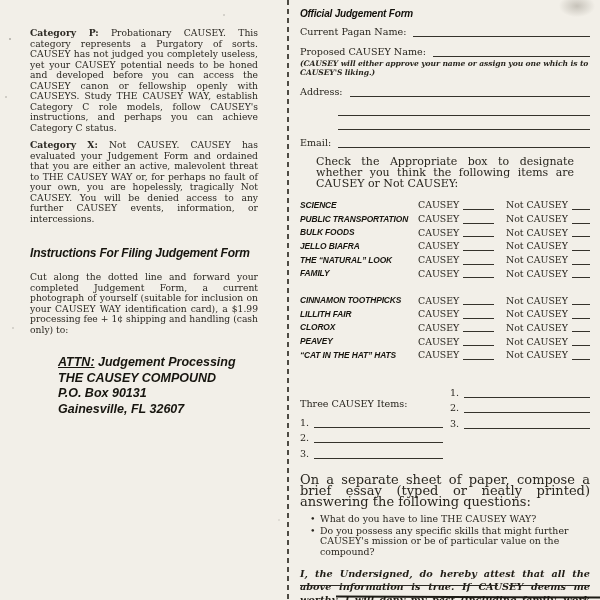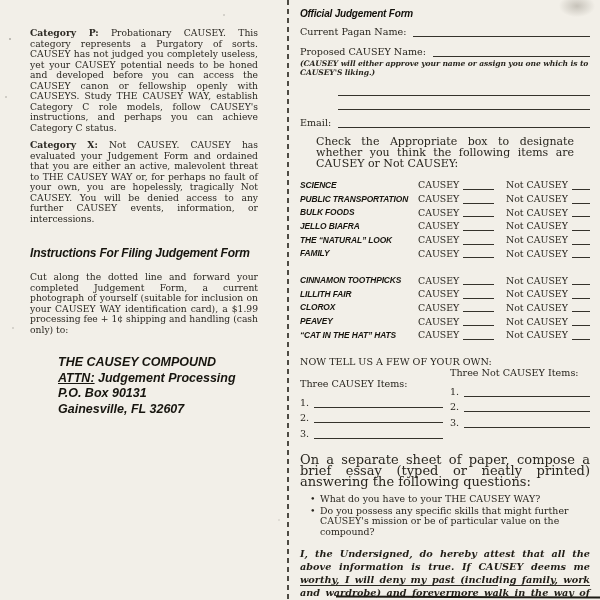--- a/index.html
+++ b/index.html
@@ -107,41 +107,45 @@
   <div class="divider"></div>
 
   <div class="col-left">
     <p class="body"><span class="cat-label">Category P:</span> <span>Probationary CAUSEY.  This category represents a Purgatory of sorts.  CAUSEY has not judged you completely useless, yet your CAUSEY potential needs to be honed and developed before you can access the CAUSEY canon or fellowship openly with CAUSEYS.  Study THE CAUSEY WAY, establish Category C role models, follow CAUSEY's instructions, and perhaps you can achieve Category C status.</span></p>
     <p class="body"><span class="cat-label">Category X:</span> <span>Not CAUSEY.  CAUSEY has evaluated your Judgement Form and ordained that you are either an active, malevolent threat to THE CAUSEY WAY or, for perhaps no fault of your own, you are hopelessly, tragically Not CAUSEY.  You will be denied access to any further CAUSEY events, information, or intercessions.</span></p>
 
     <h2 class="instr">Instructions For Filing Judgement Form</h2>
     <p class="body">Cut along the dotted line and forward your completed Judgement Form, a current photograph of yourself (suitable for inclusion on your CAUSEY WAY identification card), a $1.99 processing fee + 1¢ shipping and handling (cash only) to:</p>
 
     <div class="addr">
+      <div><span class="u">ATTN:</span><span> Judgement Processing</span></div>
       <div>THE CAUSEY COMPOUND</div>
-      <div><span class="u">ATTN:</span><span> Judgement Processing</span></div>
       <div>P.O. Box 90131</div>
       <div>Gainesville, FL 32607</div>
     </div>
   </div>
 
   <div class="col-right">
     <h1 class="title">Official Judgement Form</h1>
 
     <div class="field">
       <span class="lbl">Current Pagan Name:</span>
       <span class="blank"></span>
     </div>
 
     <div class="field">
       <span class="lbl">Proposed CAUSEY Name:</span>
       <span class="blank"></span>
     </div>
     <div class="note">(CAUSEY will either approve your name or assign you one which is to CAUSEY'S liking.)</div>
 
+    <div class="field">
+      <span class="lbl">Address:</span>
+      <span class="blank"></span>
+    </div>
     <div class="field cont">
       <span class="blank"></span>
     </div>
     <div class="field cont">
       <span class="blank"></span>
     </div>
 
     <div class="field email">
       <span class="lbl">Email:</span>
       <span class="blank"></span>
@@ -268,23 +272,21 @@
           <span class="opt-text">CAUSEY</span>
           <span class="blank"></span>
         </span>
       <span class="chk-opt">
           <span class="opt-text">Not CAUSEY</span>
           <span class="blank"></span>
         </span>
     </div>
 
     <div class="own">
-      <div class="own-head">NOW TELL US A FEW OF YOUR OWN:</div>
       <div class="own-col-r">
-        <div class="own-col-label">Three Not CAUSEY Items:</div>
         <div class="num-line">
             <span class="num">1.</span>
             <span class="blank"></span>
           </div>
         <div class="num-line">
             <span class="num">2.</span>
             <span class="blank"></span>
           </div>
         <div class="num-line">
             <span class="num">3.</span>
@@ -303,21 +305,21 @@
           </div>
         <div class="num-line">
             <span class="num">3.</span>
             <span class="blank"></span>
           </div>
       </div>
     </div>
 
     <p class="essay">On a separate sheet of paper, compose a brief essay (typed or neatly printed) answering the following questions:</p>
     <ul class="bullets">
-      <li>What do you have to your THE CAUSEY WAY?</li>
+      <li>What do you have to line THE CAUSEY WAY?</li>
       <li>Do you possess any specific skills that might further CAUSEY's mission or be of particular value on the compound?</li>
     </ul>
 
     <p class="oath">I, the Undersigned, do hereby attest that all the above information is true. If CAUSEY deems me worthy, I will deny my past (including family, work and wardrobe) and forevermore walk in the way of CAUSEY, submitting myself to his omnipotent will and all-encompassing love.</p>
   </div>
 
   <div class="sig-line-1"></div>
   <div class="sig-line-2"></div>
   <div class="bottom-line"></div>
 </div>

